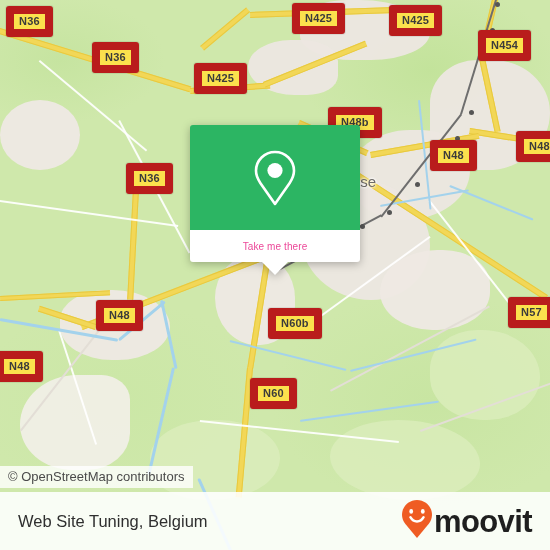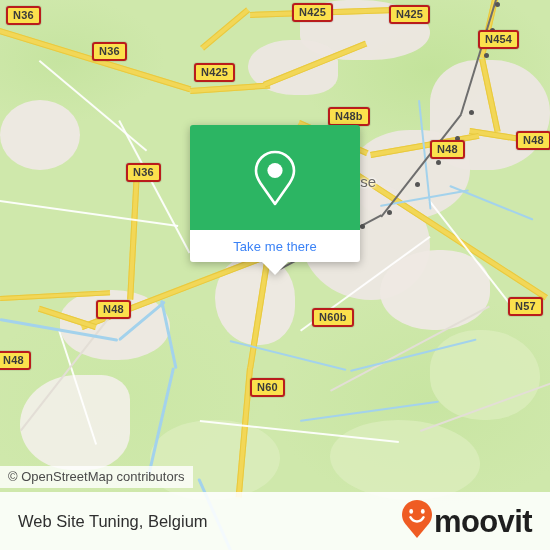--- a/index.html
+++ b/index.html
@@ -29,39 +29,39 @@
   .road{position:absolute;transform-origin:0 0;}
   .road.major{background:#f2d757;border-top:1px solid #e8c93f;border-bottom:1px solid #e8c93f;}
   .road.minor{background:#ffffff;opacity:.92;}
   .road.thin{background:#e3ded6;}
   .river{position:absolute;background:#a3d2ec;transform-origin:0 0;border-radius:2px;}
   .rail{position:absolute;background:#6e6e6e;transform-origin:0 0;}
   .raildot{position:absolute;width:5px;height:5px;border-radius:50%;background:#555;}
 
   
   .shield{
-    position:absolute;background:#fbe14d;border:2px solid #b91c1c;
+    position:absolute;background:#fbe14d;border:8px solid #b91c1c;
     border-radius:3px;color:#3b3b3b;font-size:11px;font-weight:bold;
     padding:1px 5px 2px 5px;line-height:12px;
     box-shadow:0 0 0 1px rgba(0,0,0,.07);
     white-space:nowrap;letter-spacing:.2px;
   }
   .placelabel{
     position:absolute;color:#6d6a66;font-size:15px;white-space:nowrap;
     text-shadow:0 0 3px #fff,0 0 3px #fff,0 0 3px #fff;
   }
 
   
   #callout{position:absolute;left:190px;top:125px;width:170px;
     filter:drop-shadow(0 2px 4px rgba(0,0,0,.28));}
   #callout .top{background:#2cb563;height:105px;border-radius:3px 3px 0 0;
     display:flex;align-items:center;justify-content:center;}
   #callout .bottom{background:#fff;height:32px;border-radius:0 0 3px 3px;
     display:flex;align-items:center;justify-content:center;}
-  #callout .label{color:#3b82f6;font-size:13px;letter-spacing:.1px;text-align:right;}
+  #callout .label{color:#ec4899;font-size:10px;letter-spacing:.1px;text-align:right;}
   #callout .tail{position:absolute;left:50%;top:137px;margin-left:-13px;
     width:0;height:0;border-left:13px solid transparent;
     border-right:13px solid transparent;border-top:13px solid #fff;}
   .pin-svg{display:block;}
 
   
   #attrib{position:absolute;left:0;top:466px;background:rgba(255,255,255,.80);
     color:#4a4a4a;font-size:13px;padding:3px 8px 4px 8px;white-space:nowrap;}
 
   
@@ -165,21 +165,21 @@
     <span class="shield" style="left:292px;top:3px;">N425</span>
     <span class="shield" style="left:389px;top:5px;">N425</span>
     <span class="shield" style="left:478px;top:30px;">N454</span>
     <span class="shield" style="left:328px;top:107px;">N48b</span>
     <span class="shield" style="left:430px;top:140px;">N48</span>
     <span class="shield" style="left:516px;top:131px;">N48</span>
     <span class="shield" style="left:126px;top:163px;">N36</span>
     <span class="shield" style="left:508px;top:297px;text-align:center;">N57</span>
     <span class="shield" style="left:96px;top:300px;">N48</span>
     <span class="shield" style="left:-4px;top:351px;">N48</span>
-    <span class="shield" style="left:268px;top:308px;margin-left:44px;">N60b</span>
+    <span class="shield" style="left:268px;top:308px;">N60b</span>
     <span class="shield" style="left:250px;top:378px;">N60</span>
   </div>
 
   <div id="callout">
     <div class="top">
       <span>
         <svg class="pin-svg" width="46" height="58" viewBox="0 0 46 58" aria-hidden="true">
           <path d="M23 3C12.5 3 4 11.4 4 21.8c0 4.6 1.8 8.4 4.3 12.1L23 55l14.7-21.1c2.5-3.7 4.3-7.5 4.3-12.1C42 11.4 33.5 3 23 3z" fill="none" stroke="#ffffff" stroke-width="2.6" stroke-linejoin="round"></path>
           <circle cx="23" cy="21.5" r="7.6" fill="#ffffff"></circle>
         </svg>

